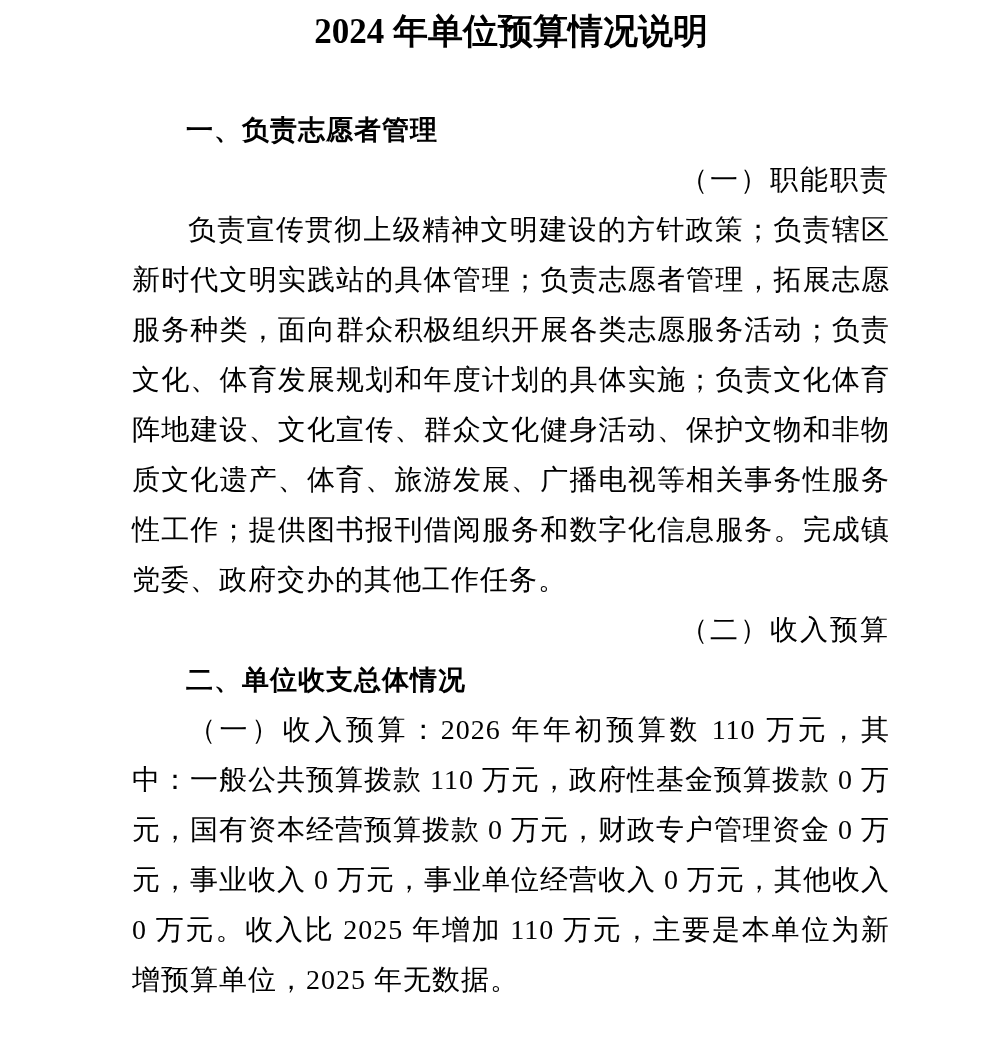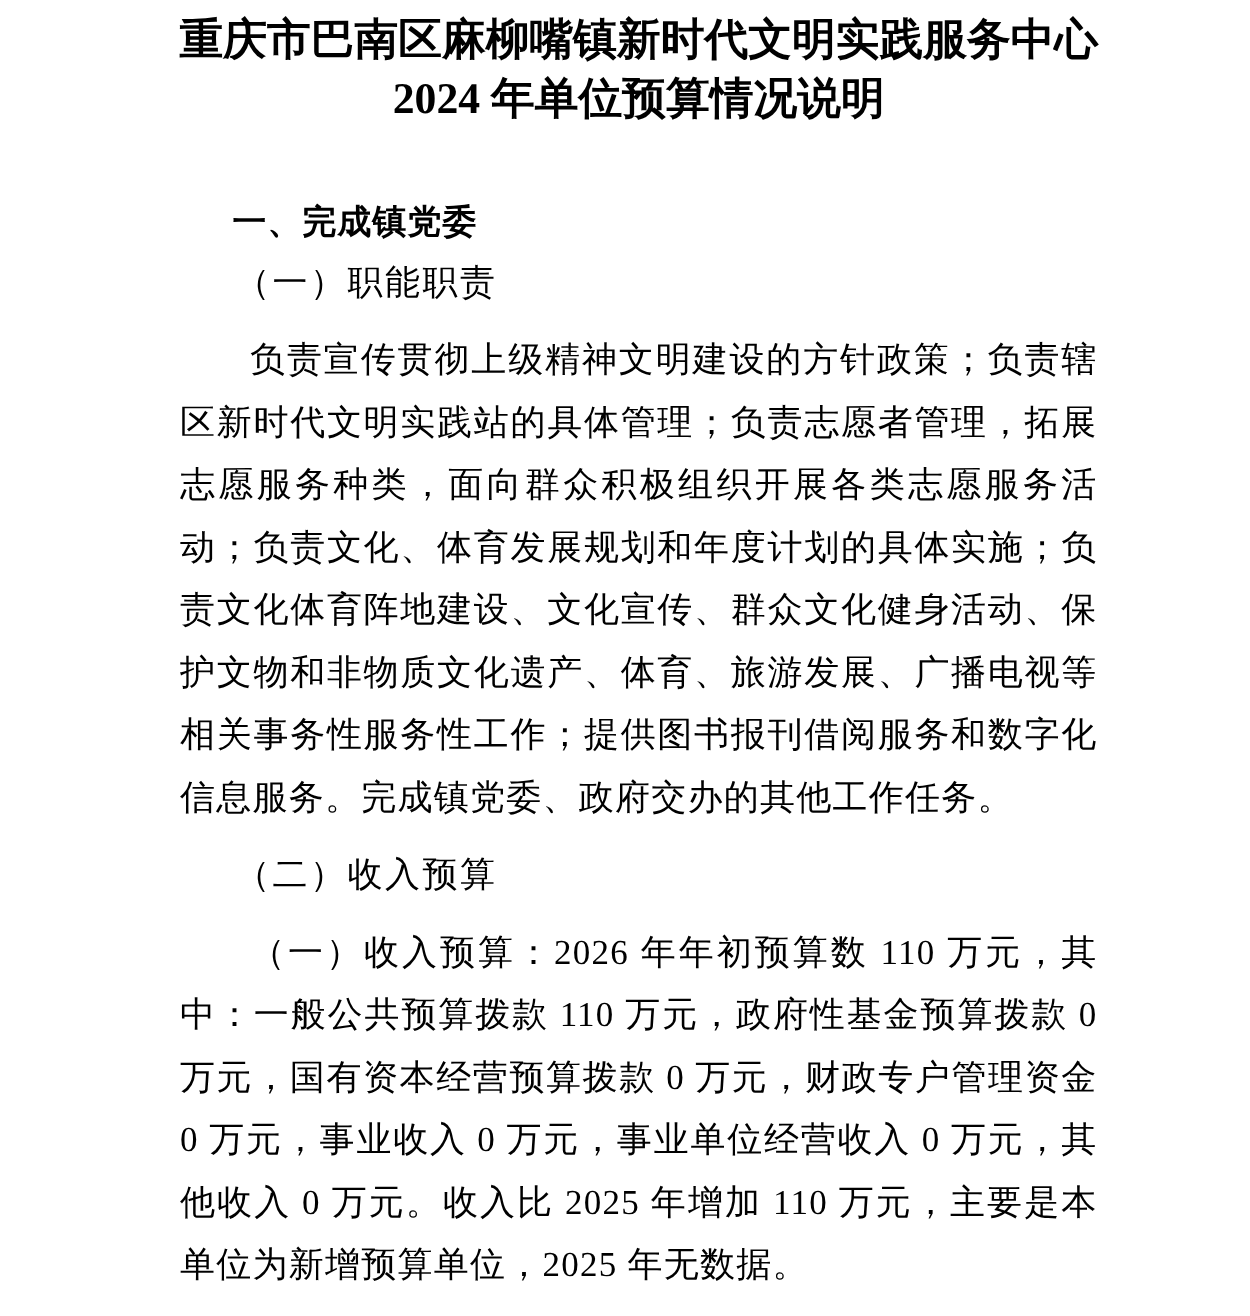--- a/index.html
+++ b/index.html
@@ -36,46 +36,47 @@
     line-height: 50px;
     text-indent: 2em;
     letter-spacing: 1px;
   }
   .h2 {
     font-size: 28px;
     line-height: 50px;
     text-indent: 2em;
     letter-spacing: 2px;
     font-style: normal;
+    text-align: right;
   }
   .body-p {
     font-size: 28px;
     line-height: 50px;
     text-indent: 2em;
     text-align: justify;
     text-justify: inter-ideograph;
     letter-spacing: 1px;
-    margin: 12px;
+    margin: 0;
   }
 </style>
 </head>
 <body>
 
 <div class="page">
 
   <div class="title-wrap">
-    <div class="title-line">重庆市巴南区麻柳嘴镇新时代文明实践服务中心</div>
     <div class="title-line">2024 年单位预算情况说明</div>
   </div>
 
-  <div class="h1">一、完成镇党委</div>
+  <div class="h1">一、负责志愿者管理</div>
 
   <div class="h2">（一）职能职责</div>
 
   <p class="body-p">负责宣传贯彻上级精神文明建设的方针政策；负责辖区新时代文明实践站的具体管理；负责志愿者管理，拓展志愿服务种类，面向群众积极组织开展各类志愿服务活动；负责文化、体育发展规划和年度计划的具体实施；负责文化体育阵地建设、文化宣传、群众文化健身活动、保护文物和非物质文化遗产、体育、旅游发展、广播电视等相关事务性服务性工作；提供图书报刊借阅服务和数字化信息服务。完成镇党委、政府交办的其他工作任务。</p>
 
   <div class="h2">（二）收入预算</div>
 
 
+  <div class="h1">二、单位收支总体情况</div>
 
   <p class="body-p">（一）收入预算：2026 年年初预算数 110 万元，其中：一般公共预算拨款 110 万元，政府性基金预算拨款 0 万元，国有资本经营预算拨款 0 万元，财政专户管理资金 0 万元，事业收入 0 万元，事业单位经营收入 0 万元，其他收入 0 万元。收入比 2025 年增加 110 万元，主要是本单位为新增预算单位，2025 年无数据。</p>
 
 </div>
 
 </body></html>

